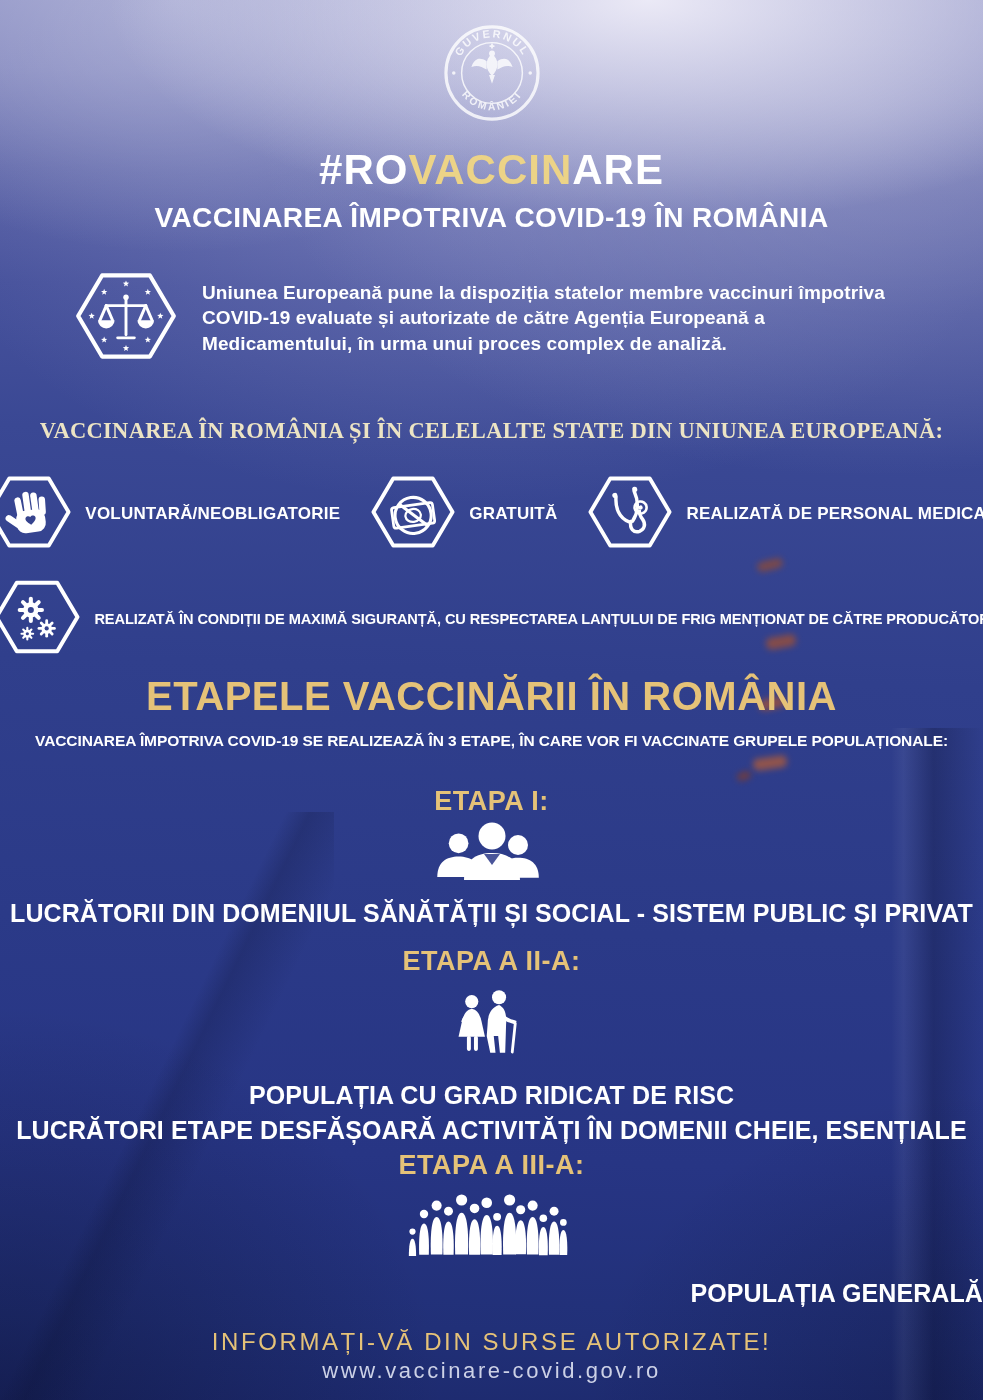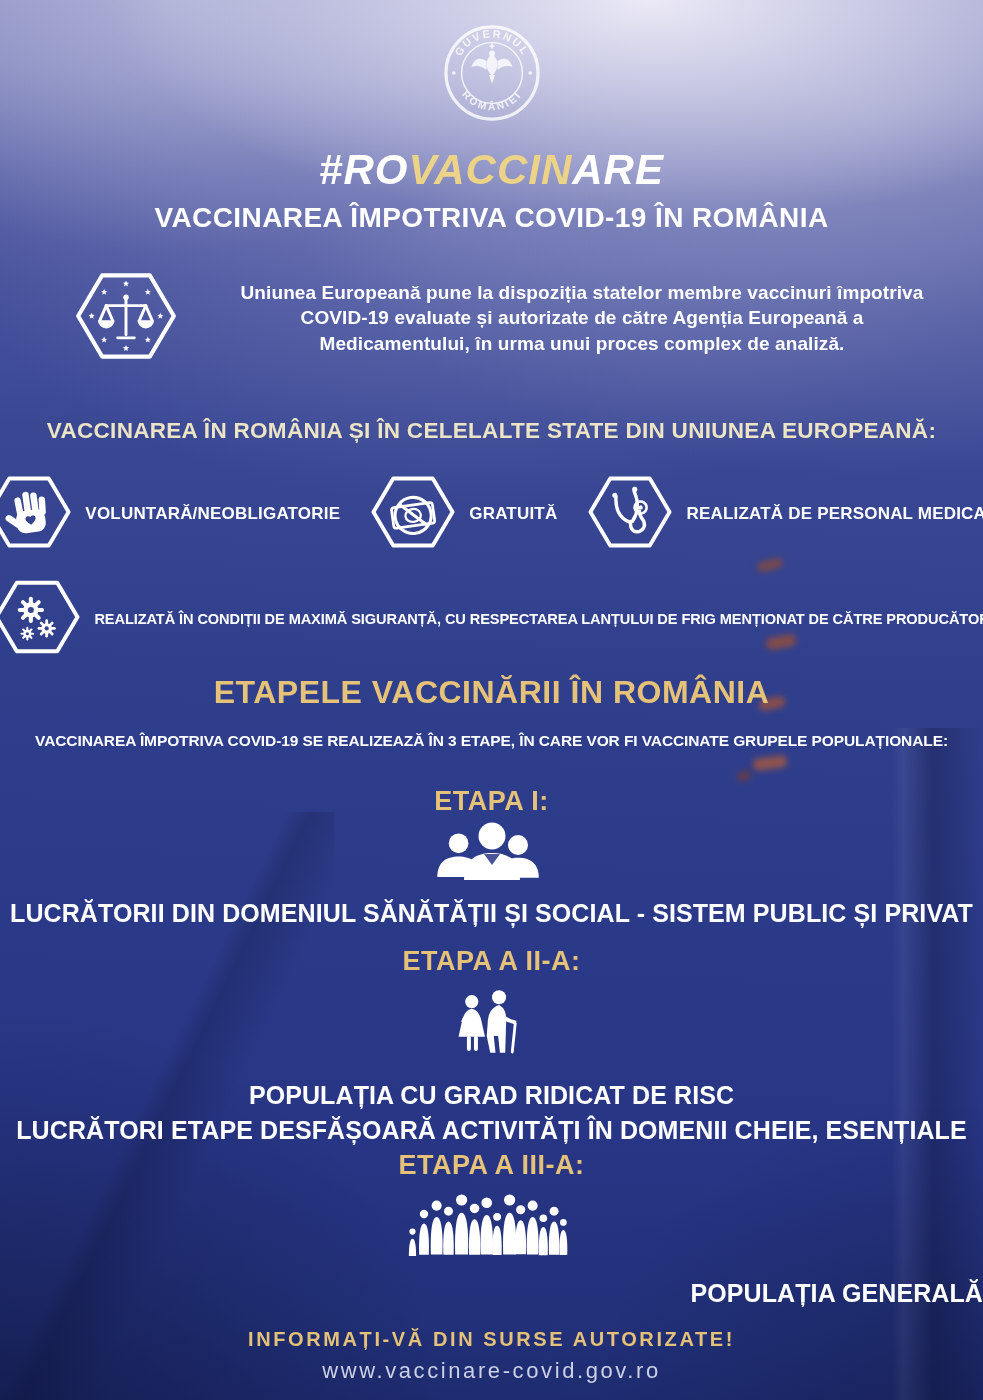--- a/index.html
+++ b/index.html
@@ -34,47 +34,47 @@
   .m5{left:737px;top:772px;width:14px;height:8px;background:#7c3c30;transform:rotate(-20deg);}
 
   .abs-c{position:absolute;left:0;right:0;text-align:center;}
   .white{color:#ffffff;}
   .gold{color:#e5c278;}
   .cream{color:#ece4c4;}
 
   .seal-wrap{top:24px;}
   .seal{opacity:.8;}
 
-  .hashtag{top:146px;font-size:42px;font-weight:700;letter-spacing:1px;font-style:italic;}
+  .hashtag{top:146px;font-size:42px;font-weight:700;letter-spacing:1px;}
   .hashtag .hl{color:#ecd387;}
   .main-title{top:202px;font-size:28px;font-weight:700;letter-spacing:.4px;}
 
   .eu-row{position:absolute;top:270px;left:74px;width:856px;display:flex;align-items:center;gap:24px;}
-  .eu-text{color:#fff;font-weight:700;font-size:19px;line-height:1.33;width:716px;text-align:center;letter-spacing:.1px;margin-left:32px;}
-
-  .section-heading{top:418px;font-size:22.5px;font-weight:700;letter-spacing:.3px;}
+  .eu-text{color:#fff;font-weight:700;font-size:19px;line-height:1.33;width:716px;text-align:left;letter-spacing:.1px;}
+
+  .section-heading{top:418px;font-size:22.5px;font-weight:700;letter-spacing:.3px;font-family:Liberation Serif, serif;}
 
   .features{position:absolute;top:474px;left:0;right:0;display:flex;justify-content:center;align-items:flex-end;gap:30px;}
   .feature{display:flex;align-items:center;gap:13px;}
   .feature-label{color:#fff;font-weight:700;font-size:17px;letter-spacing:.2px;white-space:nowrap;}
 
   .safety{position:absolute;top:578px;left:0;right:0;display:flex;justify-content:center;align-items:center;gap:13px;}
   .safety-label{color:#fff;font-weight:700;font-size:14.6px;letter-spacing:-.1px;white-space:nowrap;}
 
-  .stages-heading{top:674px;font-size:32px;font-weight:700;letter-spacing:.5px;}
+  .stages-heading{top:674px;font-size:40px;font-weight:700;letter-spacing:.5px;}
   .stages-intro{top:732px;font-size:15.5px;font-weight:700;letter-spacing:-.1px;white-space:nowrap;}
 
   .stage-title{font-size:27px;font-weight:700;letter-spacing:.5px;}
   .t1{top:786px;} .t2{top:946px;} .t3{top:1150px;}
   .icon-row{position:absolute;left:0;right:0;display:flex;justify-content:center;}
   .i1{top:822px;} .i2{top:984px;} .i3{top:1192px;}
   .stage-desc{font-size:25px;font-weight:700;letter-spacing:.1px;line-height:1.4;}
   .d1{top:896px;} .d2{top:1078px;} .d3{top:1276px;text-align:right;}
 
-  .footer-cta{top:1328px;font-size:20px;font-weight:700;letter-spacing:2.6px;}
+  .footer-cta{top:1328px;font-size:24px;font-weight:400;letter-spacing:2.6px;}
   .footer-url{top:1358px;font-size:22px;font-weight:400;letter-spacing:2.6px;color:#ccd1e6;}
 </style>
 </head>
 <body>
 
 <div class="poster">
 
   <div class="crease-right"></div>
   <div class="fold-left"></div>
   <div class="mark m1"></div>

